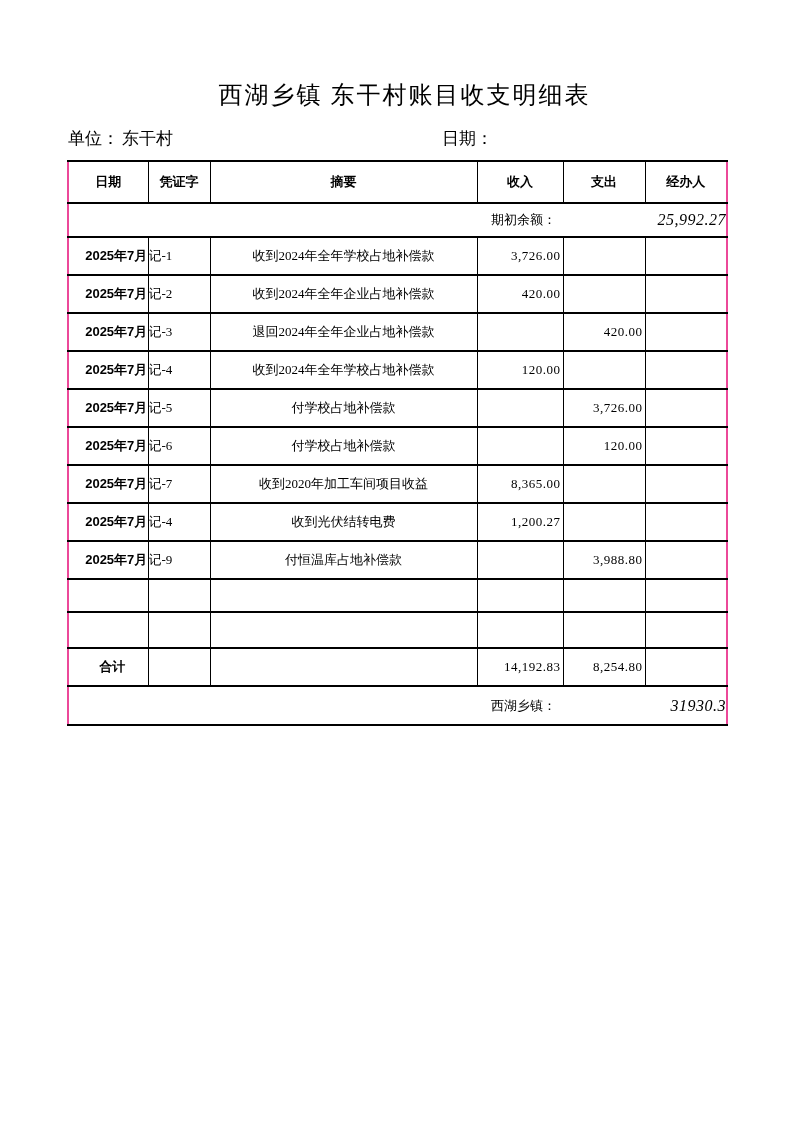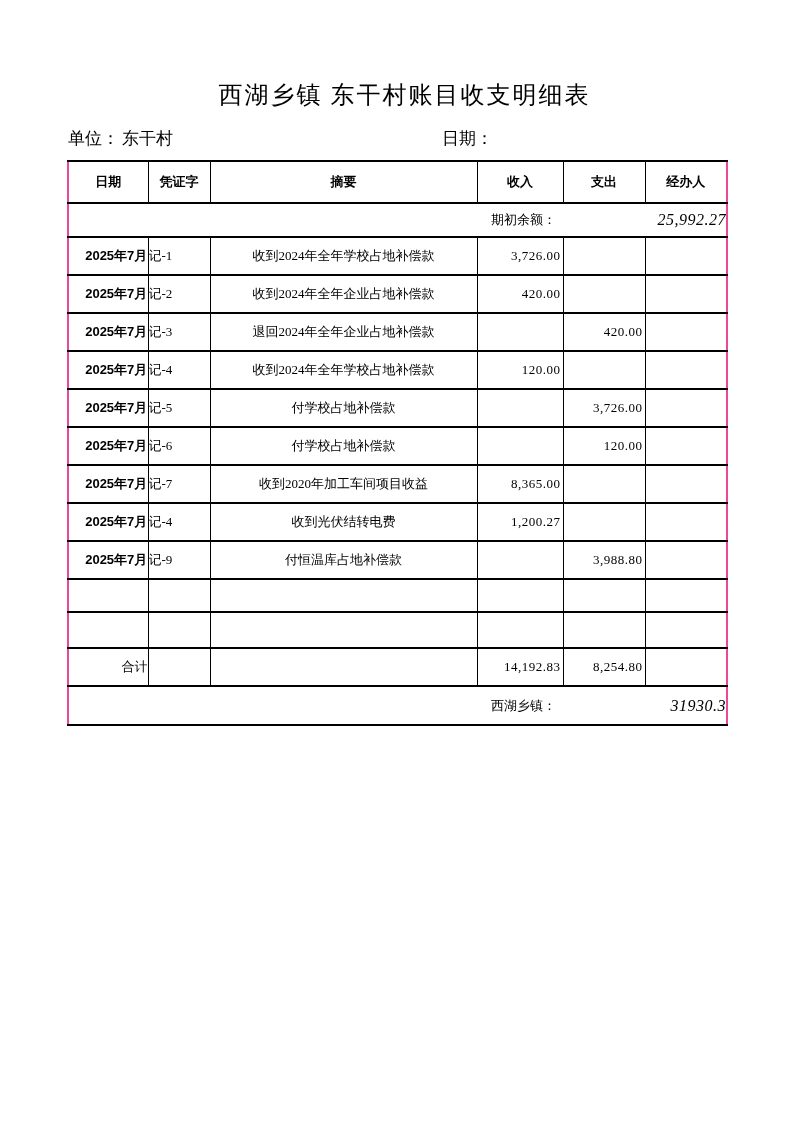--- a/index.html
+++ b/index.html
@@ -61,21 +61,21 @@
   td.c-summary { text-align:center; font-size:13px; }
   td.c-num { text-align:right; padding-right:2px; font-size:12.5px; letter-spacing:0.5px; white-space:nowrap; }
   td.c-handler { text-align:center; }
 
   tr.empty-row-a { height:33px; }
   tr.empty-row-b { height:36px; }
 
   tr.total-row { height:38px; }
   td.c-total-label {
     font-family:"Liberation Sans","DejaVu Sans",sans-serif;
-    font-size:17px; text-align:right; padding-left:8px;
+    font-size:17px; text-align:center; padding-left:8px;font-weight:bold;
   }
   tr.month-row { height:39px; }
 </style>
 </head>
 <body>
 
 <div class="page">
 
   <div class="doc-title">西湖乡镇 东干村账目收支明细表</div>
 

